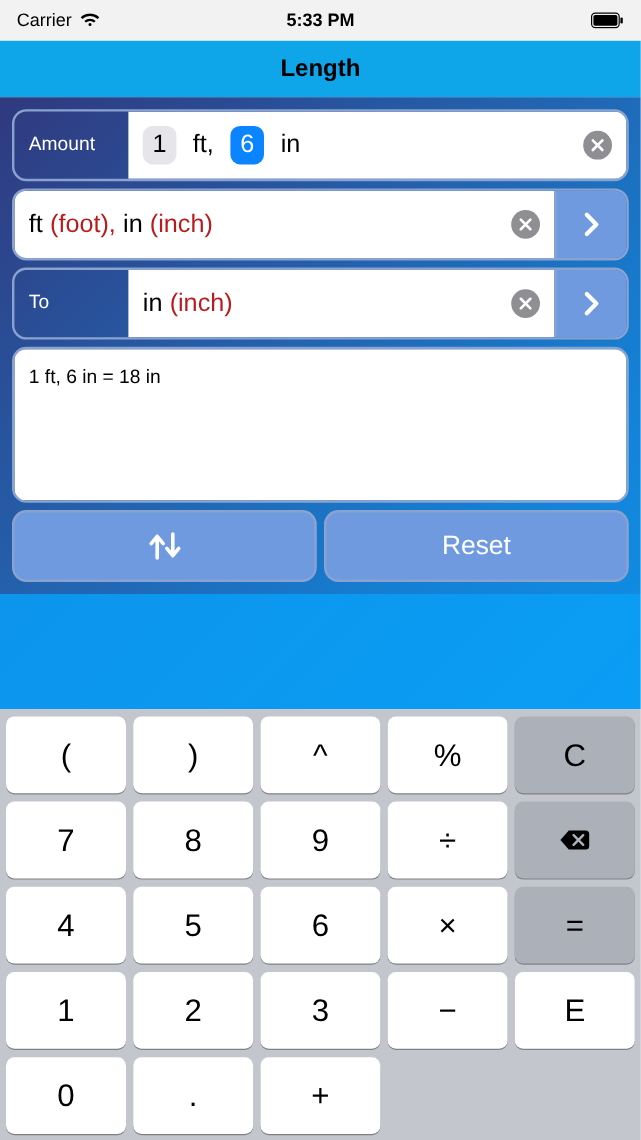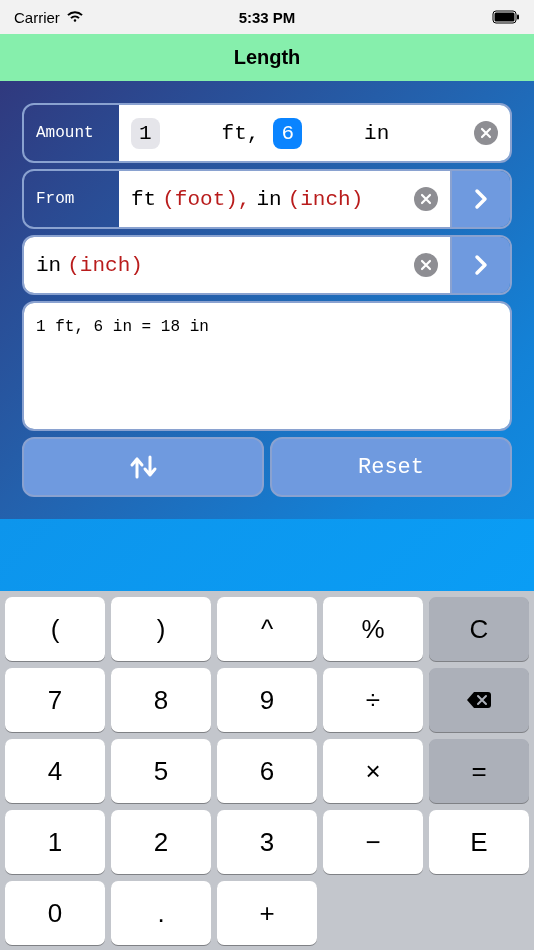--- a/index.html
+++ b/index.html
@@ -6,35 +6,35 @@
     html, body { width:534px; height:950px; overflow:hidden; font-family:-apple-system, Helvetica, Arial, sans-serif; }
     body { display:flex; flex-direction:column; background:#f2f2f2; }
 
     
     .statusbar { height:34px; background:#f2f2f2; display:flex; justify-content:space-between; align-items:center; padding:0 14px; font-size:15px; font-weight:500; color:#000; }
     .statusbar .sb-left, .statusbar .sb-right { display:flex; align-items:center; gap:6px; }
     .statusbar .sb-center { font-weight:600; position:absolute; left:50%; transform:translateX(-50%); }
     .wifi { width:18px; height:12px; }
     .battsvg { width:28px; height:14px; }
 
-    .navtitle { height:47px; background:#86efac; display:flex; align-items:center; justify-content:center; font-size:20px; font-weight:600; }
+    .navtitle { height:47px; background:#0ea5e9; display:flex; align-items:center; justify-content:center; font-size:20px; font-weight:600; }
 
     
-    .main { flex:0 0 auto; padding:22px; background:linear-gradient(135deg,#30397e 0%,#2363af 40%,#1382d7 70%,#0d95ec 100%); background-size:100% 140%; background-position:top;font-family:Liberation Mono, monospace; }
+    .main { flex:0 0 auto; padding:10px; background:linear-gradient(135deg,#30397e 0%,#2363af 40%,#1382d7 70%,#0d95ec 100%); background-size:100% 140%; background-position:top; }
     .spacer { flex:1 1 auto; background:linear-gradient(135deg,#0d95ec 0%,#0a9df5 100%); }
 
     .row { display:flex; margin-bottom:6px; border:2px solid #8aa2d0; border-radius:12px; overflow:hidden; min-height:60px; background:transparent; }
     .row .label { width:95px; display:flex; align-items:center; padding-left:12px; color:#fff; font-size:16px; font-weight:500; }
     .row .field { flex:1; background:#fff; display:flex; align-items:center; padding:0 12px; gap:6px; font-size:21px; }
     .row .arrow { width:60px; background:#6f9adf; display:flex; align-items:center; justify-content:center; border-left:2px solid #8aa2d0; cursor:pointer; }
 
     .row .tkn { padding:4px 8px; border-radius:8px; display:inline-flex; align-items:center; }
     .row .tkn.sel { background:#0a84ff; color:#fff; }
     .row .tkn.dim { background:#e5e5ea; color:#000; }
-    .row .tkn.plain { color:#000;margin-left:48px; }
+    .row .tkn.plain { color:#000; }
     .field .mute { color:#b91c1c; }
 
     .clearbtn { width:24px; height:24px; border-radius:50%; background:#8e8e93; color:#fff; display:flex; align-items:center; justify-content:center; font-size:15px; cursor:pointer; margin-left:auto; }
 
     .row.result { min-height:130px; }
     .row.result .label { align-items:center; }
     .row.result .field { align-items:flex-start; padding-top:15px; font-size:16px; color:#000; }
 
     .buttons { display:flex; gap:6px; margin-top:4px; }
     .bigbtn { flex:1; height:60px; border:2px solid #8aa2d0; border-radius:12px; background:#6f9adf; color:#fff; display:flex; align-items:center; justify-content:center; font-size:22px; font-weight:500; cursor:pointer; }
@@ -80,40 +80,40 @@
       <span class="tkn plain">in</span>
       <span class="clearbtn">
         <svg width="12" height="12" viewBox="0 0 12 12">
             <path d="M2 2l8 8M10 2l-8 8" stroke="#fff" stroke-width="2.2" stroke-linecap="round"></path>
           </svg>
       </span>
     </div>
   </div>
 
   <div class="row">
-    <div class="label">From</div>
     <div class="field">
       <span>ft</span>
       <span class="mute">(foot),</span>
       <span>in</span>
       <span class="mute">(inch)</span>
       <span class="clearbtn">
         <svg width="12" height="12" viewBox="0 0 12 12">
             <path d="M2 2l8 8M10 2l-8 8" stroke="#fff" stroke-width="2.2" stroke-linecap="round"></path>
           </svg>
       </span>
     </div>
     <div class="arrow">
       <svg width="14" height="22" viewBox="0 0 14 22">
           <path d="M3 3l8 8-8 8" fill="none" stroke="#fff" stroke-width="3.5" stroke-linecap="round" stroke-linejoin="round"></path>
         </svg>
     </div>
   </div>
 
   <div class="row">
+    <div class="label">To</div>
     <div class="field">
       <span>in</span>
       <span class="mute">(inch)</span>
       <span class="clearbtn">
         <svg width="12" height="12" viewBox="0 0 12 12">
             <path d="M2 2l8 8M10 2l-8 8" stroke="#fff" stroke-width="2.2" stroke-linecap="round"></path>
           </svg>
       </span>
     </div>
     <div class="arrow">

